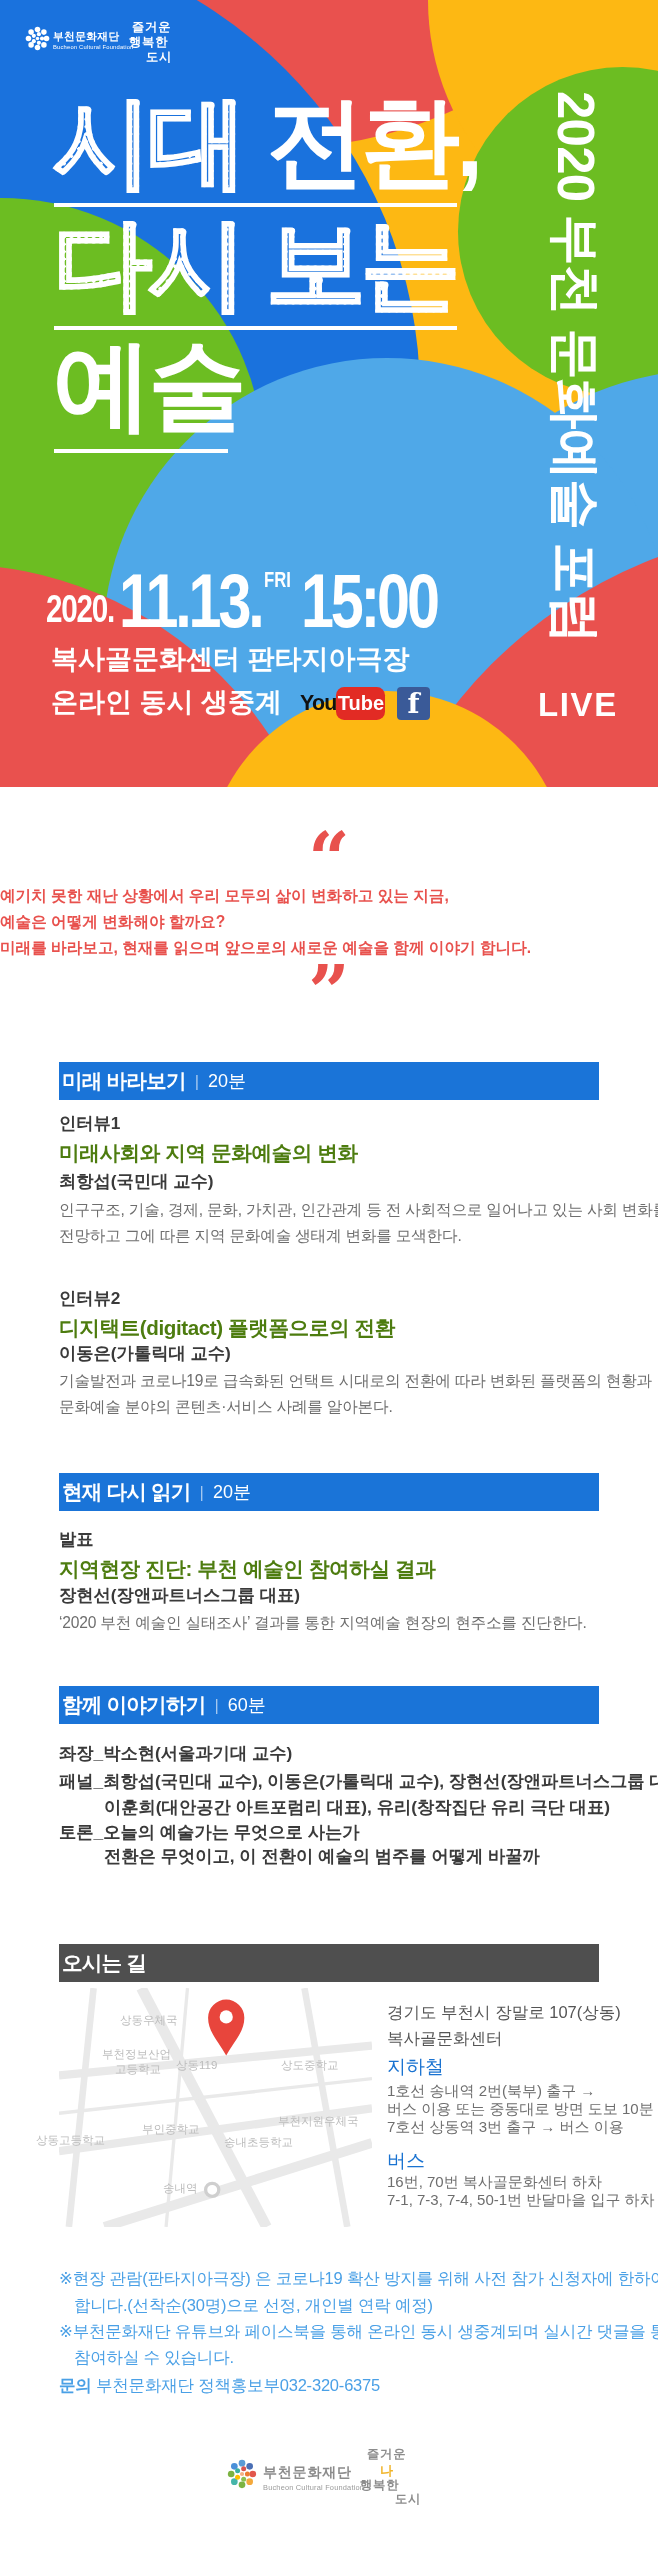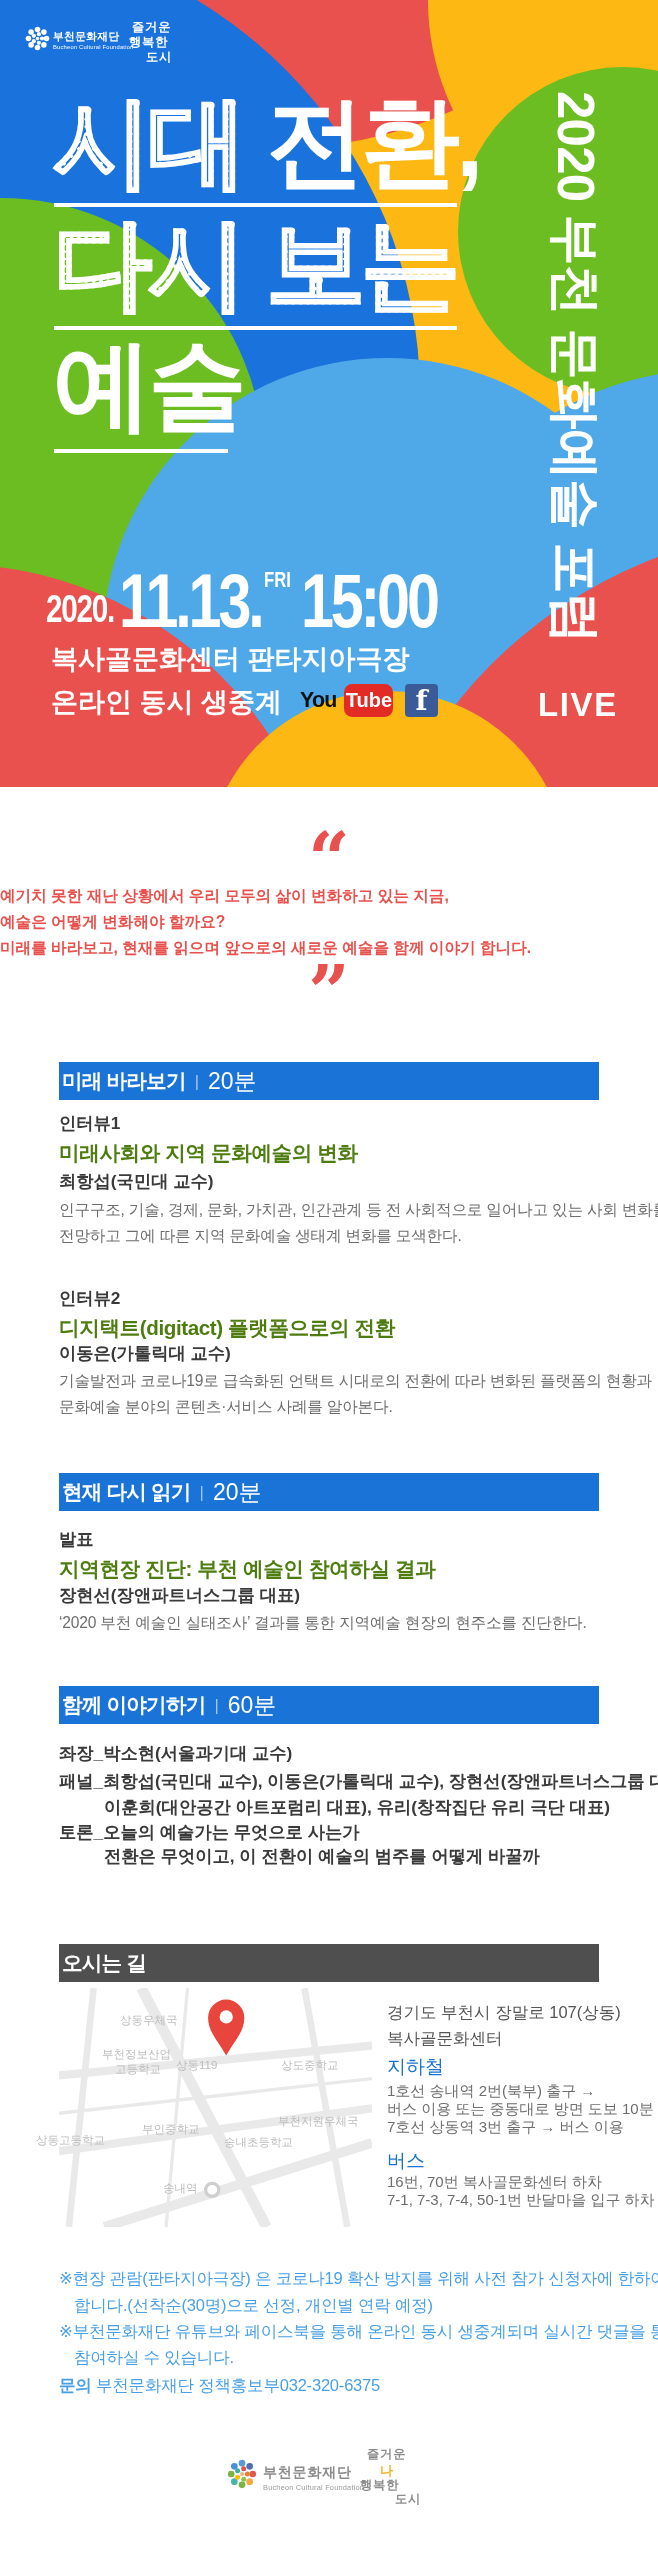--- a/index.html
+++ b/index.html
@@ -19,42 +19,42 @@
   .hdr-kr{position:absolute;left:53px;top:30px;color:#fff;font-size:10.7px;font-weight:700;letter-spacing:0.4px}
   .hdr-en{position:absolute;left:53px;top:44px;color:#fff;font-size:5.8px;letter-spacing:0.2px}
   .slg{position:absolute;color:#fff;font-weight:700;font-size:12.3px;letter-spacing:0.8px;white-space:nowrap}
   .dateline{position:absolute;left:46px;top:563px;display:flex;align-items:flex-start;color:#fff;
             font-weight:800;transform:scaleX(.78);transform-origin:0 0;white-space:nowrap}
   .d-year{font-size:38px;margin-top:25px;letter-spacing:-1.6px}
   .d-big{font-size:76px;line-height:1;letter-spacing:-4.1px;margin-left:6.6px}
   .d-fri{font-size:21.4px;margin-top:5px;margin-left:3.3px;letter-spacing:0}
   .d-time{font-size:76px;line-height:1;letter-spacing:-4.1px;margin-left:13px}
   .venue{position:absolute;left:51px;top:641px;color:#fff;font-size:27px;font-weight:800;white-space:nowrap}
-  .bcast{position:absolute;left:51px;top:684px;display:flex;align-items:flex-start;color:#fff;white-space:nowrap}
+  .bcast{position:absolute;left:51px;top:684px;display:flex;align-items:flex-end;color:#fff;white-space:nowrap}
   .bc-txt{font-size:27px;font-weight:800}
   .yt{display:flex;align-items:center;margin-left:18px}
   .yt-you{color:#111;font-weight:800;font-size:21.4px;letter-spacing:-0.8px}
   .yt-badge{width:49px;height:33px;background:#e22b24;border-radius:8.2px;display:flex;align-items:center;
-            justify-content:center;color:#fff;font-weight:800;font-size:20px;margin-left:8px}
+            justify-content:center;color:#fff;font-weight:800;font-size:20px;margin-left:0}
   .fb{width:33px;height:33px;background:#3a5a98;border-radius:4.1px;color:#fff;display:flex;align-items:flex-end;
       justify-content:center;font-family:"DejaVu Serif",serif;font-weight:700;font-size:28px;line-height:33px;margin-left:11.5px}
   .side-title{position:absolute;left:604px;top:91px;transform:rotate(90deg);transform-origin:0 0;
               font-size:51px;font-weight:800;color:#fff;white-space:nowrap;letter-spacing:-0.8px;line-height:58px}
   .live{position:absolute;left:538px;top:686px;font-size:33px;font-weight:800;color:#fff;letter-spacing:1.6px}
   
   .q-mark{position:absolute;width:100%;text-align:center;font-family:"DejaVu Serif",serif;font-weight:700;
           font-size:72px;color:#e8514d;line-height:1}
   .q-line{position:absolute;width:100%;text-align:left;font-size:15.6px;font-weight:700;color:#e8514d;white-space:nowrap}
   
   .bar{position:absolute;left:59px;width:540px;height:38px;background:#1a74d8;color:#fff;display:flex;
        align-items:center;padding-left:3px;box-sizing:border-box}
   .bar.dark{background:#4f4f4f}
   .bar-t{font-size:20.6px;font-weight:700;letter-spacing:-0.8px}
   .bar-sep{margin:0 9px;opacity:.6;font-size:16.5px;font-weight:300}
-  .bar-d{font-size:23px;font-weight:400}
+  .bar-d{font-size:18px;font-weight:400}
   .lbl{position:absolute;left:59px;font-size:17.3px;font-weight:700;color:#3a3a3a;white-space:nowrap}
   .ttl{position:absolute;left:59px;font-size:20.6px;font-weight:700;color:#4d7c0f;white-space:nowrap;letter-spacing:-0.4px}
   .bodyln{position:absolute;left:59px;font-size:15.6px;color:#6e6e6e;white-space:nowrap;letter-spacing:-0.2px}
   
   .maplabel{position:absolute;font-size:11.5px;color:#bcbcbc;white-space:nowrap}
   .addr{position:absolute;left:387px;font-size:16.5px;color:#555;white-space:nowrap}
   .t-head{position:absolute;left:387px;font-size:19px;font-weight:400;color:#1a73d1}
   .t-line{position:absolute;left:387px;font-size:15px;color:#6e6e6e;white-space:nowrap}
   
   .note{position:absolute;font-size:16.5px;color:#4aa0e6;white-space:nowrap;letter-spacing:-0.2px}

